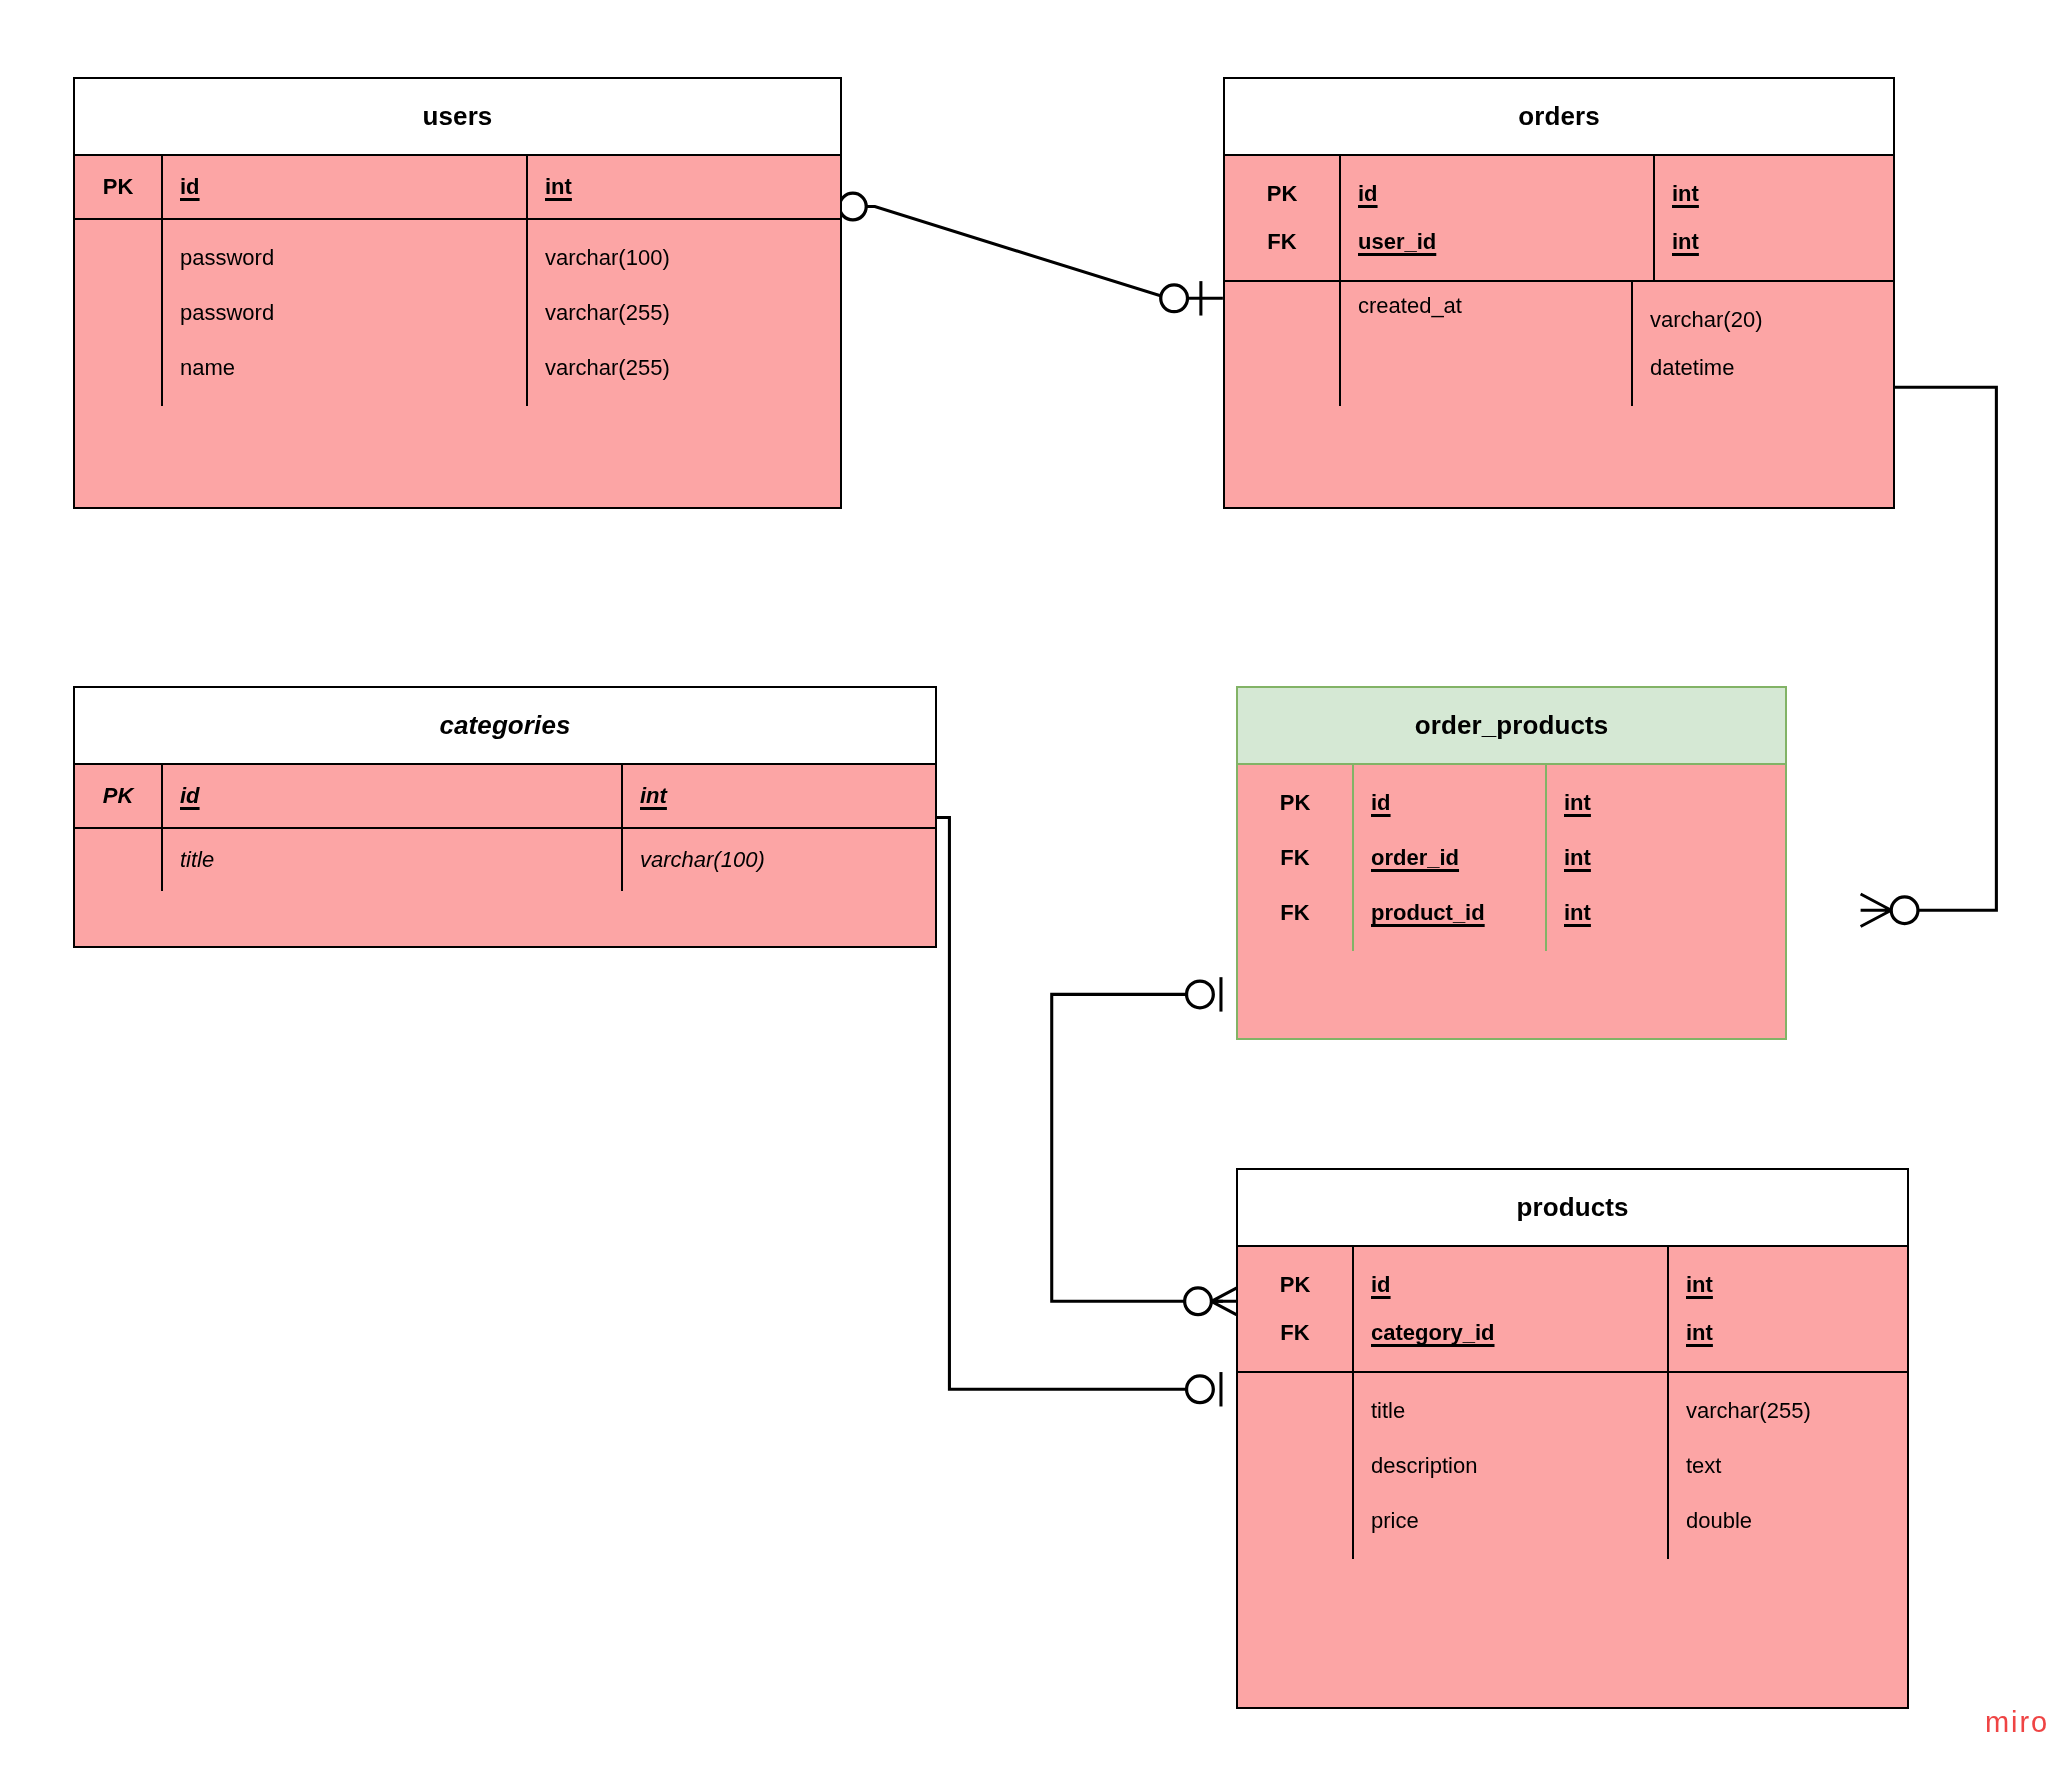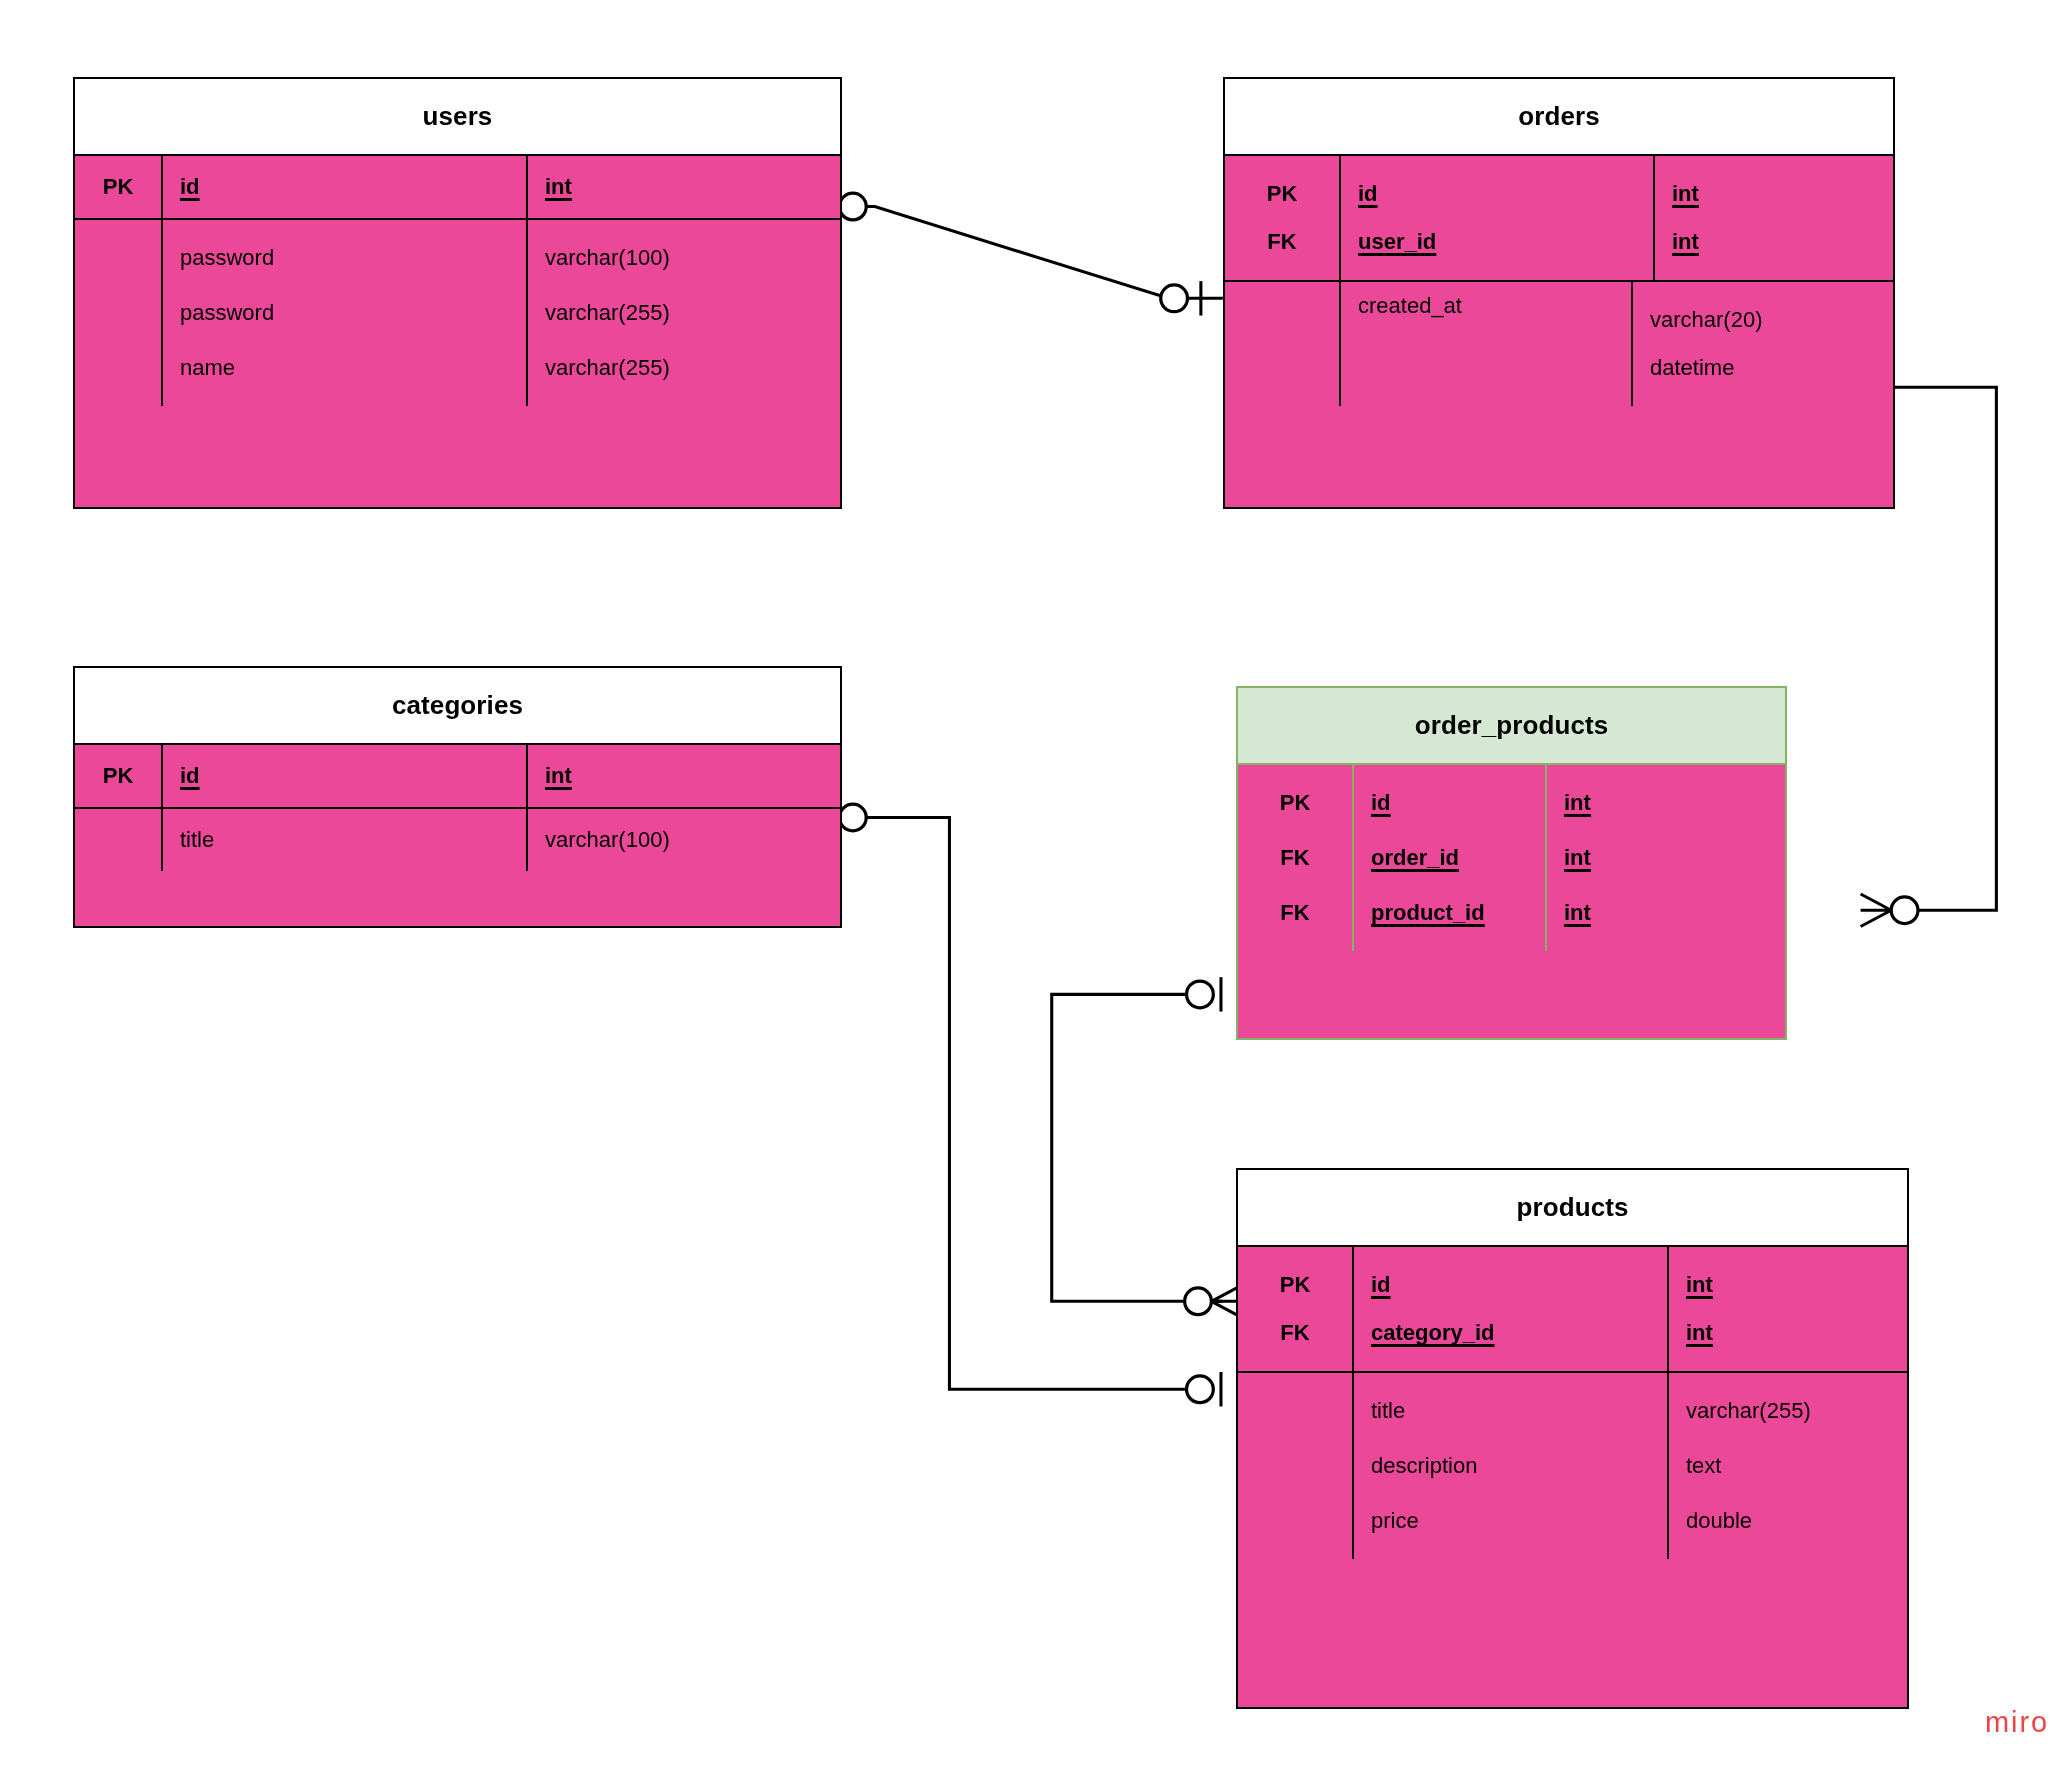--- a/index.html
+++ b/index.html
@@ -48,21 +48,21 @@
   #connectors .symdot {
     fill: #ffffff;
     stroke: #000000;
     stroke-width: 3.4;
   }
 
   
   .entity {
     position: absolute;
     box-sizing: border-box;
-    background: #ec4899;
+    background: #fca5a5;
     border: 2.9px solid #000000;
   }
   .entity.accent {
     border-color: #82b366;
   }
 
   .entity-title {
     box-sizing: border-box;
     height: 77px;
     display: flex;
@@ -247,21 +247,21 @@
       <div class="col-name">
         <div class="cell pad-bottom">created_at</div>
       </div>
       <div class="col-type" style="width:260px;">
         <div class="cell pad-top">varchar(20)</div>
         <div class="cell pad-bottom">datetime</div>
       </div>
     </div>
   </div>
 
-  <div class="entity" style="left:73px; top:666px; width:769px; height:262px;">
+  <div class="entity" style="left:73px; top:686px; width:864px; height:262px;font-style:italic;">
     <div class="entity-title">categories</div>
     <div class="section">
       <div class="col-key" style="width:88px;">
         <div class="cell">PK</div>
       </div>
       <div class="col-name">
         <div class="cell is-key">id</div>
       </div>
       <div class="col-type" style="width:312px;">
         <div class="cell is-key">int</div>

